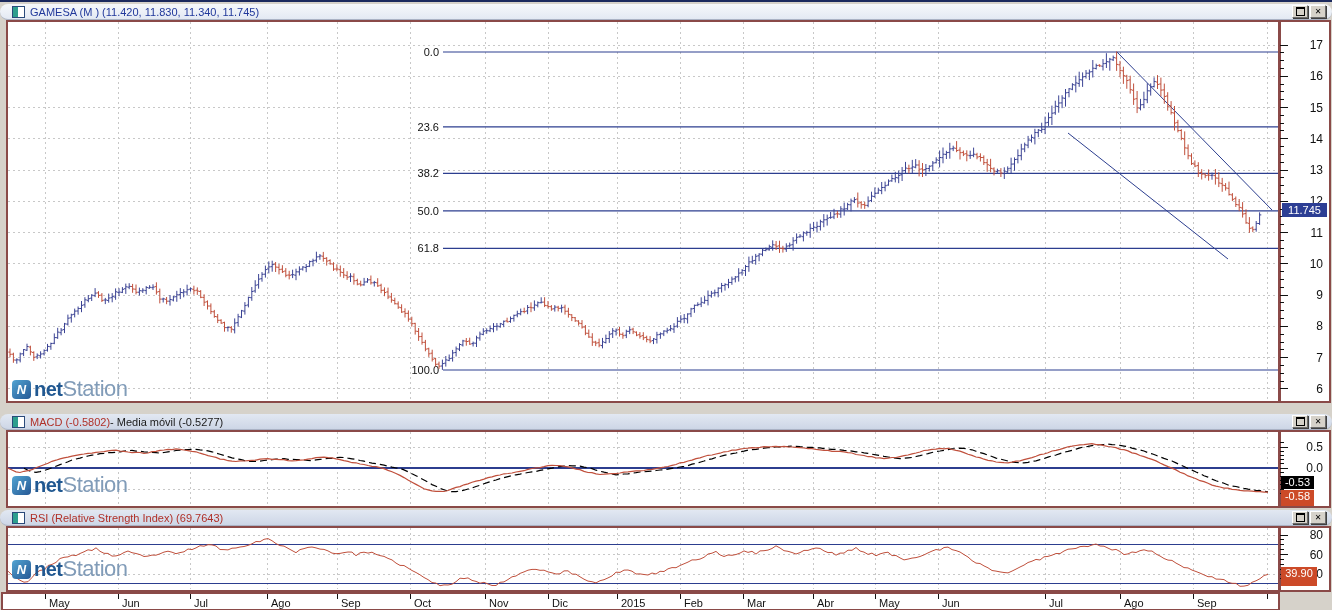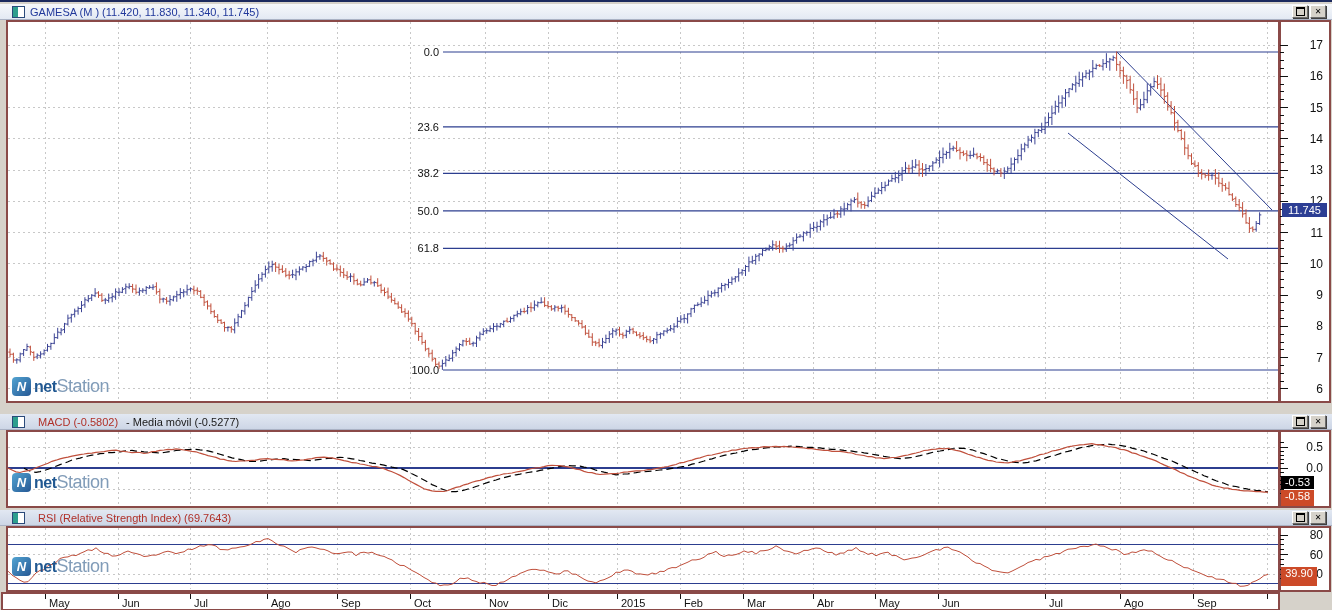--- a/index.html
+++ b/index.html
@@ -1,37 +1,37 @@
 <!DOCTYPE html>
 <html><head>
 <meta charset="utf-8">
 <style>
   html,body{margin:0;padding:0;}
   body{width:1332px;height:610px;background:#d6d2ca;font-family:"Liberation Sans",sans-serif;overflow:hidden;}
   .window{position:relative;width:1332px;height:610px;background:#d6d2ca;border-top:2px solid #1c2a5e;box-sizing:border-box;}
-  .titlebar{position:absolute;left:0;width:1332px;height:16px;display:flex;align-items:center;padding-left:12px;box-sizing:border-box;border-bottom:1px solid #aab2c4;}
+  .titlebar{position:absolute;left:0;width:1332px;height:16px;display:flex;align-items:center;padding-left:12px;box-sizing:border-box;border-bottom:1px solid #aab2c4;border-radius:8px;}
   .tb-light{background:linear-gradient(#f6f8fb,#e3e9f3);}
-  .tb-mid{background:linear-gradient(#e2e8f2,#cdd6e6);gap:8px;}
+  .tb-mid{background:linear-gradient(#e2e8f2,#cdd6e6);}
   .wicon{width:13px;height:12px;border:1px solid #2a4a7a;background:linear-gradient(90deg,#2e9e8e 0 5px,#ffffff 5px);box-sizing:border-box;display:inline-block;margin-right:5px;flex:0 0 auto;}
   .ttl{font-size:11px;white-space:nowrap;}
   .ttl-blue{color:#21389b;}
   .ttl-red{color:#b03028;}
   .ttl-black{color:#1a1a1a;}
   .controls{position:absolute;right:6px;top:1px;display:flex;gap:2px;}
   .wbtn{width:16px;height:13px;background:#d6d2ca;border:1px solid;border-color:#ffffff #6c6c6c #6c6c6c #ffffff;box-shadow:1px 1px 0 #404040;font-size:8px;line-height:9px;padding:0;text-align:center;color:#000;cursor:default;font-family:"Liberation Sans",sans-serif;}
   .restore-glyph{display:inline-block;width:7px;height:6px;border:1px solid #000;border-top-width:2px;margin-top:1px;}
   .panel{position:absolute;left:0;width:1332px;}
   .panel svg{display:block;}
   svg text{font-family:"Liberation Sans",sans-serif;fill:#111;}
   .splitter{position:absolute;left:0;width:1332px;background:#d6d2ca;}
   .tag{position:absolute;color:#fff;font-size:11px;line-height:13px;text-align:center;z-index:5;}
   .watermark{position:absolute;display:flex;align-items:center;opacity:0.95;z-index:3;pointer-events:none;}
   .wm-logo{display:inline-block;width:19px;height:19px;border-radius:4px;background:linear-gradient(135deg,#4aa0d0,#1a4f8f);color:#fff;font-weight:bold;font-style:italic;font-size:13px;line-height:19px;text-align:center;margin-right:3px;}
-  .wm-net{color:#16508c;font-weight:bold;font-size:16px;letter-spacing:-0.5px;}
-  .wm-sta{color:#7b97b5;font-size:18px;letter-spacing:-0.5px;}
+  .wm-net{color:#16508c;font-weight:bold;font-size:20px;letter-spacing:-0.5px;}
+  .wm-sta{color:#7b97b5;font-size:22px;letter-spacing:-0.5px;}
 </style>
 </head>
 <body>
 
 <div class="window">
 
   <div class="titlebar tb-light" style="top:2px;">
     <span class="wicon"></span>
     <span class="ttl ttl-blue">GAMESA (M ) (11.420, 11.830, 11.340, 11.745)</span>
     <span class="controls">

